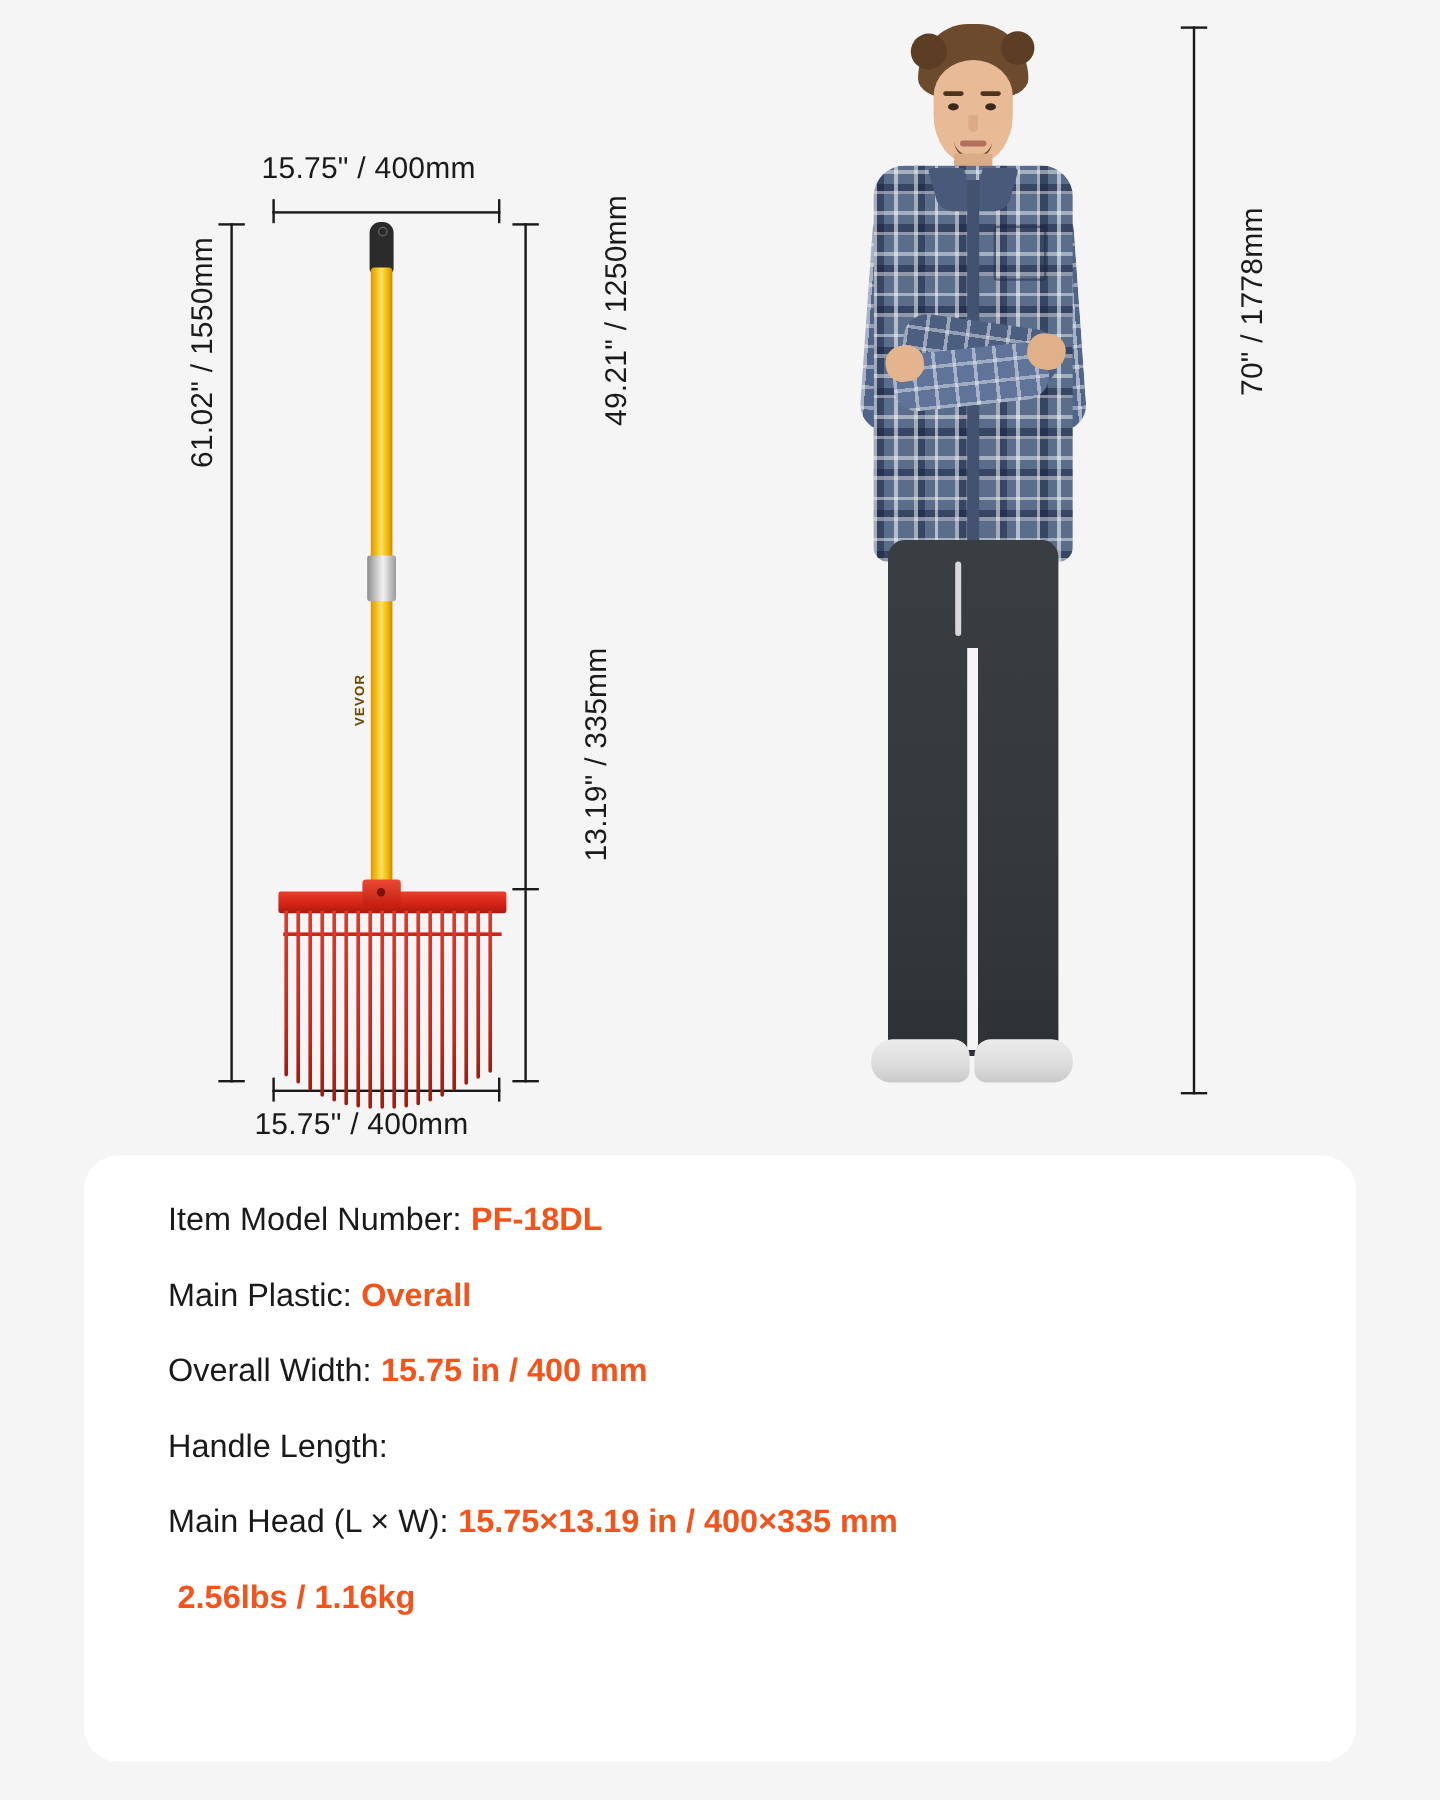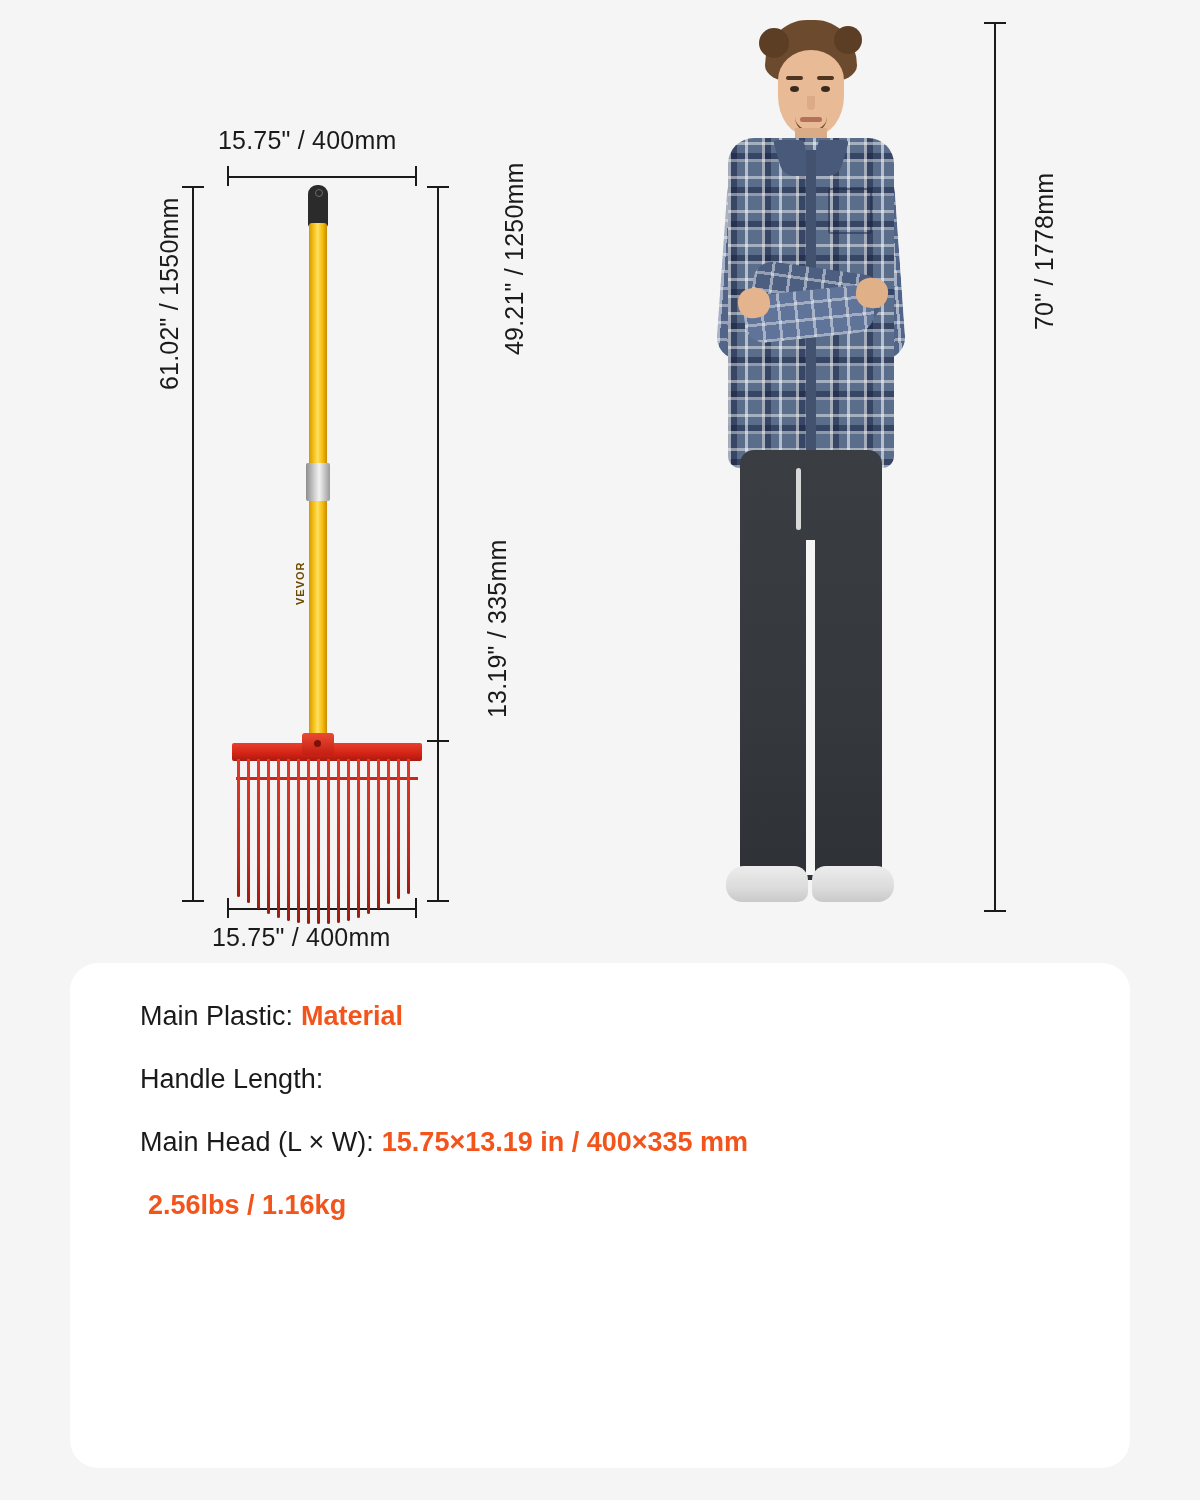--- a/index.html
+++ b/index.html
@@ -429,27 +429,35 @@
   <div class="dim-line-v" style="left:994px; top:22px; height:890px;"></div>
   <div class="tick-h" style="left:984px; top:22px; width:22px;"></div>
   <div class="tick-h" style="left:984px; top:910px; width:22px;"></div>
   <div class="dim-label vertical" style="left:1030px; top:330px;">70" / 1778mm</div>
 
 </div>
 
 <div class="spec-card">
   <div class="spec-list">
 
+    <div class="spec-row">
+      <span class="spec-label">Item Model Number:</span>
+      <span class="spec-value">PF-18DL</span>
+    </div>
 
     <div class="spec-row">
       <span class="spec-label">Main Plastic:</span>
-      <span class="spec-value">Material</span>
-    </div>
-
-
+      <span class="spec-value">Overall</span>
+    </div>
+
+
+    <div class="spec-row">
+      <span class="spec-label">Overall Width:</span>
+      <span class="spec-value">15.75 in / 400 mm</span>
+    </div>
 
     <div class="spec-row">
       <span class="spec-label">Handle Length:</span>
     </div>
 
     <div class="spec-row">
       <span class="spec-label">Main Head (L × W):</span>
       <span class="spec-value">15.75×13.19 in / 400×335 mm</span>
     </div>
 

